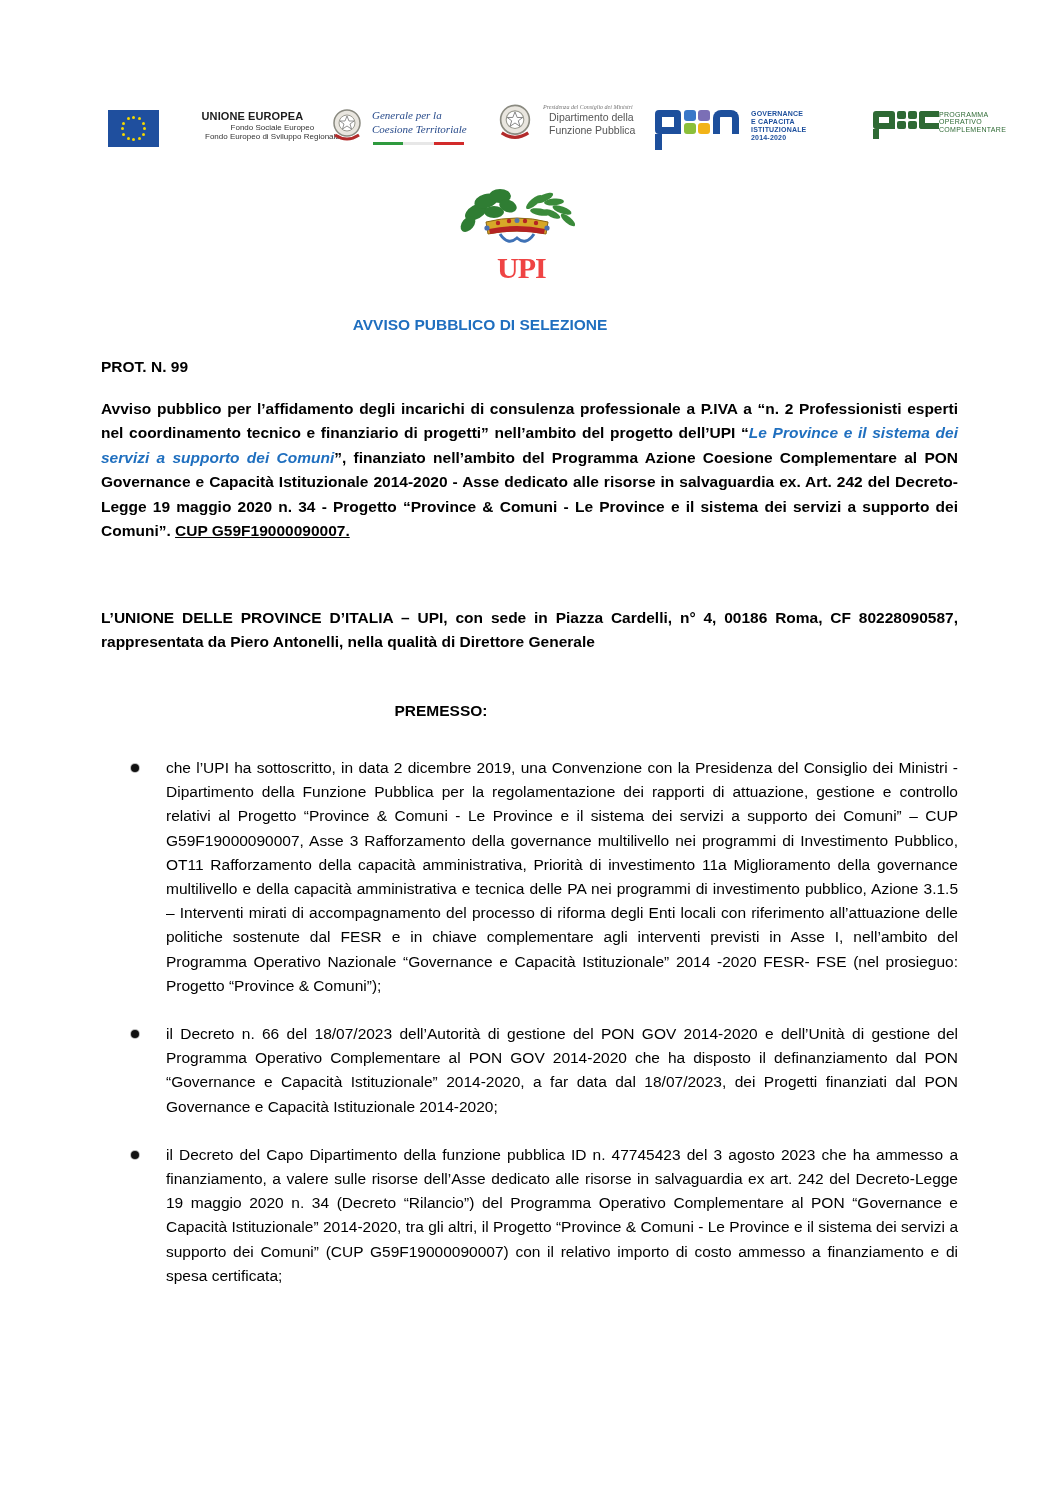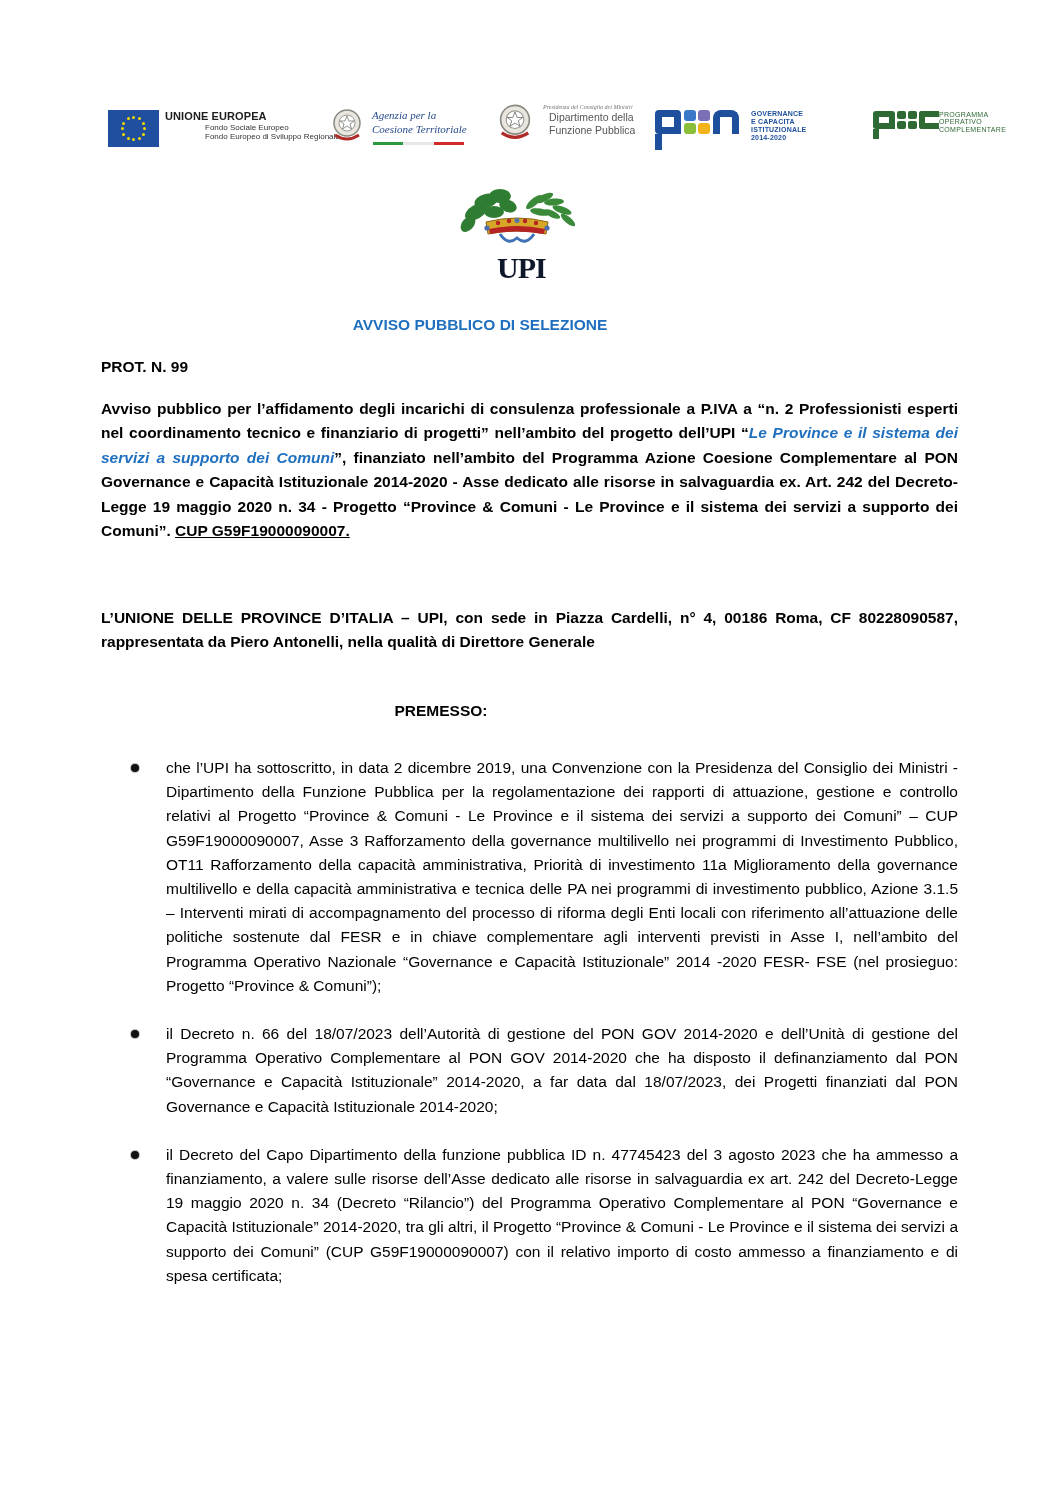--- a/index.html
+++ b/index.html
@@ -1,21 +1,21 @@
 <!DOCTYPE html>
 <html><head>
 <meta charset="utf-8">
 <style>
   html, body { margin: 0; padding: 0; background: #ffffff; }
   body { width: 1058px; height: 1497px; position: relative; overflow: hidden;
          font-family: "Liberation Sans", sans-serif; color: #000; }
   .page { position: absolute; left: 0; top: 0; width: 1058px; height: 1497px; }
   .eu-flag { position: absolute; left: 108px; top: 110px; width: 51px; height: 37px; background: #1f4f9e; }
   .eu-flag .star { position: absolute; width: 3px; height: 3px; background: #f5d800; border-radius: 50%; }
-  .eu-text { position: absolute; left: 165px; top: 110px; line-height: 1.15; }
+  .eu-text { position: absolute; left: 165px; top: 110px; line-height: 1.15; text-align: center; }
   .eu-title { font-weight: bold; font-size: 11px; color: #1d1d1d; letter-spacing: 0.1px; }
   .eu-sub { font-size: 8px; color: #333; margin-left: 40px; }
 
   .emblem { position: absolute; width: 34px; height: 38px; }
   .emblem svg { width: 100%; height: 100%; }
 
   .agency-text { position: absolute; left: 372px; top: 108px; font-family: "Liberation Serif", serif; font-style: italic;
                  font-size: 11px; color: #274a8a; line-height: 1.3; }
   .agency-stripe { position: absolute; left: 373px; top: 142px; width: 91px; height: 3px; display: flex; }
   .agency-stripe span { flex: 1; }
@@ -36,21 +36,21 @@
   .poc-p { width: 22px; height: 18px; border: 6px solid #2e6a34; border-radius: 3px 3px 0 3px; box-sizing: border-box; position: relative; }
   .poc-p::after { content: ""; position: absolute; left: -6px; top: 12px; width: 6px; height: 10px; background: #2e6a34; }
   .poc-grid { width: 20px; height: 18px; display: grid; grid-template-columns: 1fr 1fr; grid-template-rows: 1fr 1fr; gap: 2px; }
   .poc-grid span { background: #2e6a34; border-radius: 2px; }
   .poc-c { width: 20px; height: 18px; border: 6px solid #2e6a34; border-right: none; border-radius: 3px 0 0 3px; box-sizing: border-box; }
   .poc-text { position: absolute; left: 939px; top: 111px; font-size: 7px; line-height: 1.05; color: #2e6a34; letter-spacing: 0.3px; }
 
   
   .upi-crest { position: absolute; left: 456px; top: 184px; width: 122px; height: 66px; }
   .upi-name { position: absolute; left: 497px; top: 251px; font-family: "Liberation Serif", serif; font-weight: bold;
-              font-size: 30px; color: #0f172a; letter-spacing: -1px; }
+              font-size: 30px; color: #ef4444; letter-spacing: -1px; }
 
   
   .doc-title { position: absolute; left: 0; width: 960px; top: 316px; text-align: center; font-weight: bold;
                font-size: 15.5px; color: #1f6fbf; }
   .prot { position: absolute; left: 101px; top: 358px; font-weight: bold; font-size: 15.5px; }
   .para { position: absolute; left: 101px; width: 857px; font-size: 15.5px; line-height: 24.4px; text-align: justify; }
   .para-intro { top: 397px; font-weight: bold; }
   .para-intro .blue { color: #1f6fbf; font-style: italic; }
   .para-intro .u { text-decoration: underline; }
   .para-upi { top: 606px; font-weight: bold; }
@@ -91,21 +91,21 @@
 
     <div class="emblem" style="left:330px; top:107px;">
       <svg viewBox="0 0 34 38">
         <circle cx="17" cy="16" r="13" fill="#e9e6df" stroke="#8a8a80" stroke-width="1.5"></circle>
         <circle cx="17" cy="16" r="8" fill="#fff" stroke="#9a9a90" stroke-width="1"></circle>
         <polygon points="17,9 19,14 24,14 20,17 21.5,22 17,19 12.5,22 14,17 10,14 15,14" fill="#fff" stroke="#777" stroke-width="0.8"></polygon>
         <path d="M5 28 Q17 36 29 28" stroke="#b22b2b" stroke-width="3" fill="none"></path>
       </svg>
     </div>
     <div class="agency-text">
-      <div>Agenzia per la</div>
+      <div>Generale per la</div>
       <div>Coesione Territoriale</div>
     </div>
     <div class="agency-stripe">
       <span style="background:#2e9a3e"></span>
         <span style="background:#e7e7e7"></span>
         <span style="background:#d22a2a"></span>
     </div>
 
     <div class="emblem" style="left:495px; top:102px; width:40px; height:42px;">
       <svg viewBox="0 0 34 38">

